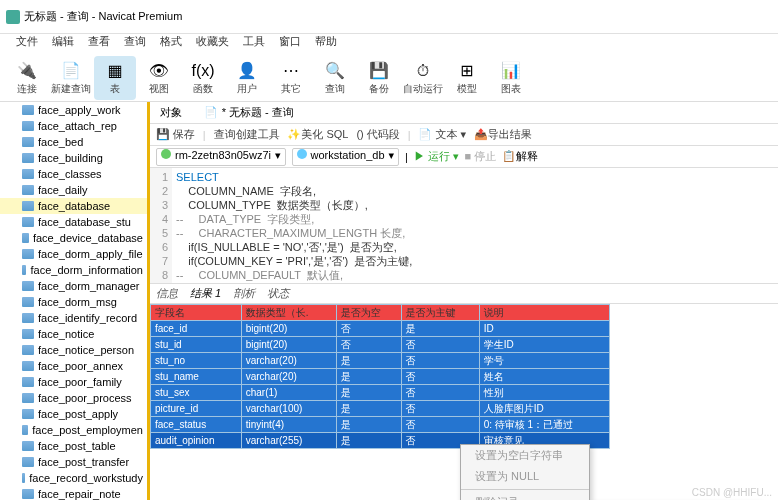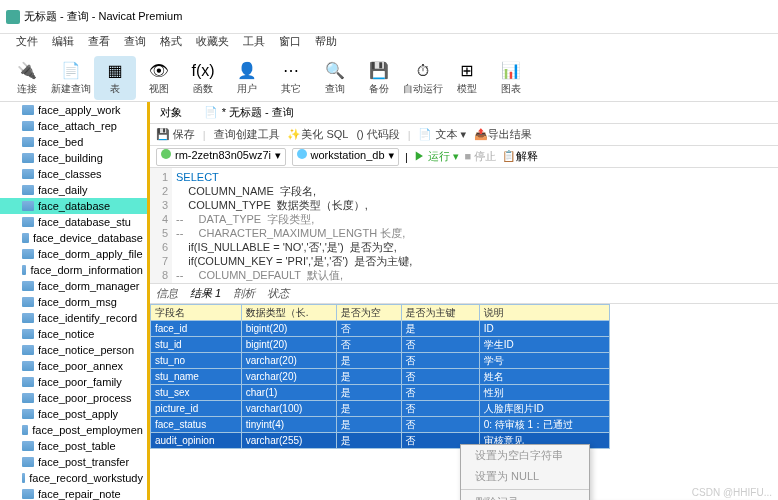--- a/index.html
+++ b/index.html
@@ -8,40 +8,40 @@
 .titlebar .icon { width: 14px; height: 14px; background: #4a9; border-radius: 2px; }
 .menubar { height: 20px; display: flex; align-items: flex-start; padding: 0 16px; gap: 14px; color: #333; }
 .toolbar { height: 48px; display: flex; align-items: center; padding: 0 6px; gap: 2px; border-bottom: 1px solid #ddd; }
 .tbtn { display: flex; flex-direction: column; align-items: center; justify-content: center; width: 42px; height: 44px; border-radius: 4px; cursor: pointer; }
 .tbtn.active { background: #d0e8f5; }
 .tbtn .ticon { width: 22px; height: 22px; display: flex; align-items: center; justify-content: center; font-size: 16px; }
 .tbtn .tlabel { font-size: 10px; color: #444; }
 .main { display: flex; height: calc(500px - 90px); }
 .sidebar { width: 150px; border-right: 3px solid #eab308; overflow: hidden; background: #fff; }
 .tree-item { display: flex; align-items: center; height: 16px; padding: 0 4px 0 22px; cursor: pointer; white-space: nowrap; }
-.tree-item.sel { background: #5eead4; }
+.tree-item.sel { background: #fef9c3; }
 .tree-item .ticon2 { width: 12px; height: 10px; background: linear-gradient(#7fb3e0,#5a9dd0); margin-right: 4px; border-radius: 1px; }
 .content { flex: 1; display: flex; flex-direction: column; }
 .tabs { height: 22px; display: flex; align-items: center; border-bottom: 1px solid #ddd; padding-left: 4px; gap: 10px; }
 .tab { display: flex; align-items: center; gap: 4px; padding: 2px 6px; }
 .qbar { height: 22px; display: flex; align-items: center; gap: 8px; padding: 0 6px; border-bottom: 1px solid #ddd; color: #444; }
 .qbar .sep { color: #ccc; }
 .connbar { height: 22px; display: flex; align-items: center; gap: 6px; padding: 0 6px; border-bottom: 1px solid #ddd; }
 .combo { display: flex; align-items: flex-start; gap: 4px; background: #fff; border: 1px solid #ccc; height: 18px; padding: 0 4px; border-radius: 2px; }
 .combo .cyl { width: 10px; height: 10px; border-radius: 50%; background: #6c6; }
 .editor { height: 116px; background: #fff; border-bottom: 1px solid #ddd; display: flex; font-family: Consolas, monospace; font-size: 11px; overflow: hidden; }
 .gutter { width: 22px; background: #f5f5f5; color: #999; text-align: right; padding: 2px 4px 0 0; line-height: 14px; }
 .code { flex: 1; padding: 2px 4px; line-height: 14px; white-space: pre; color: #333; }
 .kw { color: #0070c0; } .cmt { color: #888; }
 .rtabs { height: 20px; display: flex; align-items: center; padding: 0 6px; gap: 12px; border-bottom: 1px solid #ddd; color: #555; font-style: italic; }
 .rtabs .active { color: #000; font-weight: 500; }
 .grid { flex: 1; position: relative; }
 table { border-collapse: collapse; width: 460px; }
 th, td { border: 1px solid #a0c4e0; height: 16px; padding: 0 4px; text-align: left; font-size: 10px; }
-th { background: #fef9c3; color: #333; font-weight: normal; }
+th { background: #ef4444; color: #333; font-weight: normal; }
 td { background: #2575d0; color: #fff; }
 tr.selrow td { background: #1560bd; margin-left: 12px; }
 .ctxmenu { position: absolute; background: #f5f5f5; border: 1px solid #aaa; box-shadow: 2px 2px 6px rgba(0,0,0,.2); font-size: 11px; z-index: 10; }
 .ctxmenu .mi { padding: 3px 20px 3px 14px; white-space: nowrap; display: flex; justify-content: space-between; gap: 20px; }
 .ctxmenu .mi.dis { color: #999; }
 .ctxmenu hr { border: none; border-top: 1px solid #ccc; margin: 2px 0; }
 .green { color: #3a3; }
 </style>
 </head>
 <body>

